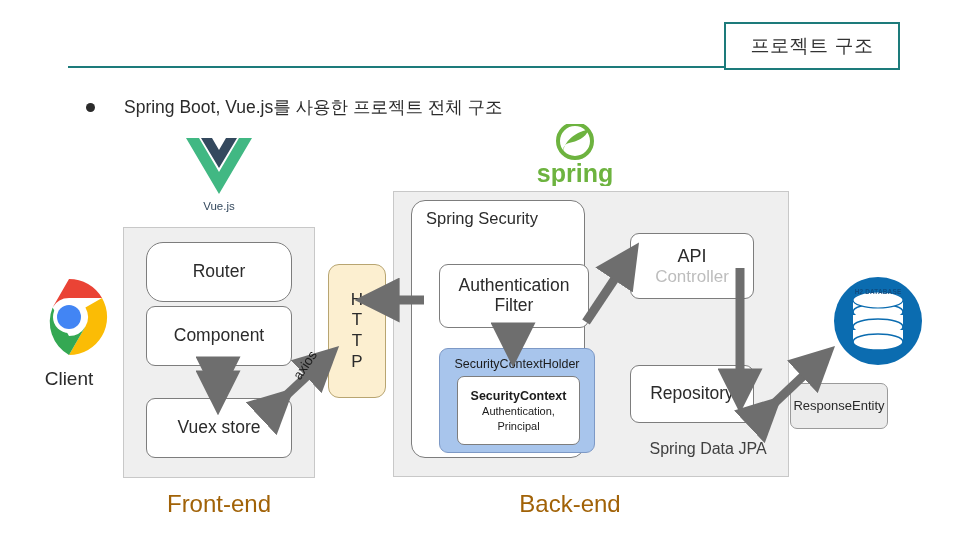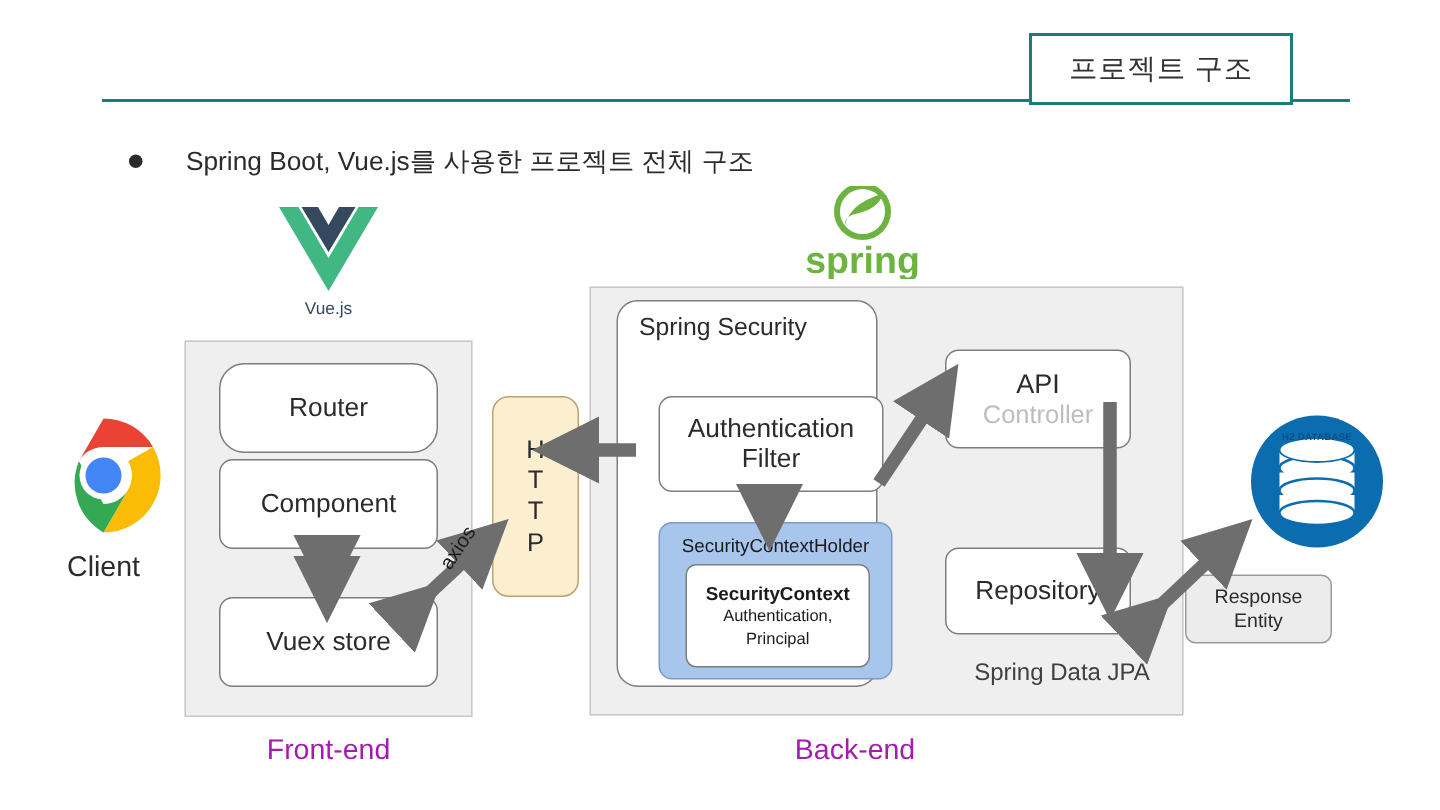--- a/index.html
+++ b/index.html
@@ -5,21 +5,21 @@
   html,body{margin:0;padding:0;}
   body{
     width:960px;height:540px;background:#ffffff;overflow:hidden;
     font-family:"Liberation Sans","DejaVu Sans",sans-serif;
     position:relative;
   }
   .slide{position:absolute;inset:0;}
 
   
   .title-box{
-    position:absolute;left:686px;top:22px;width:172px;height:44px;
+    position:absolute;left:724px;top:22px;width:172px;height:44px;
     border:2px solid #1d7b7b;background:#ffffff;
     display:flex;align-items:center;justify-content:center;
     font-size:19px;color:#333;letter-spacing:.5px;z-index:4;
   }
   .header-rule{
     position:absolute;left:68px;top:66px;width:832px;height:2px;
     background:#1d7b7b;z-index:2;
   }
 
   
@@ -34,21 +34,21 @@
   .spring-logo{position:absolute;left:527px;top:124px;width:96px;height:62px;}
   .chrome-logo{position:absolute;left:30px;top:278px;width:78px;height:78px;}
   .client-cap{position:absolute;left:20px;top:368px;width:98px;text-align:center;
               font-size:19px;color:#2b2b2b;}
 
   
   .gray-box{position:absolute;background:#efefef;border:1px solid #c8c8c8;}
   #frontend-box{left:123px;top:227px;width:190px;height:249px;}
   #backend-box{left:393px;top:191px;width:394px;height:284px;}
 
-  .grp-label{position:absolute;font-size:19px;color:#a21caf;text-align:center;}
+  .grp-label{position:absolute;font-size:24px;color:#a16207;text-align:center;}
   #frontend-label{left:148px;top:490px;width:142px;}
   #backend-label{left:495px;top:490px;width:150px;}
   #jpa-label{position:absolute;left:628px;top:440px;width:160px;
              font-size:16px;color:#404040;text-align:center;}
 
   
   .node{
     position:absolute;background:#ffffff;border:1px solid #7d7d7d;border-radius:9px;
     display:flex;flex-direction:column;align-items:center;justify-content:center;
     color:#2b2b2b;text-align:center;line-height:1.12;
@@ -91,21 +91,21 @@
     position:absolute;left:328px;top:264px;width:56px;height:132px;
     background:#fcefd0;border:1px solid #b8a571;border-radius:11px;
     display:flex;flex-direction:column;align-items:center;justify-content:center;
   }
   #http span{font-size:17px;color:#2b2b2b;line-height:1.22;}
 
   
   #resp-entity{
     position:absolute;left:790px;top:383px;width:96px;height:44px;
     background:#ececec;border:1px solid #9a9a9a;border-radius:7px;
-    display:flex;flex-direction:column;align-items:center;justify-content:center;
+    display:flex;flex-direction:row;align-items:center;justify-content:center;
     font-size:13px;color:#2b2b2b;line-height:1.2;
   }
 
   
   .arrows{position:absolute;inset:0;pointer-events:none;}
   .axios-lbl{
     position:absolute;left:290px;top:374px;font-size:13.5px;color:#1b1b1b;
     transform:rotate(-56deg);transform-origin:left top;
   }
   .h2-cap{

